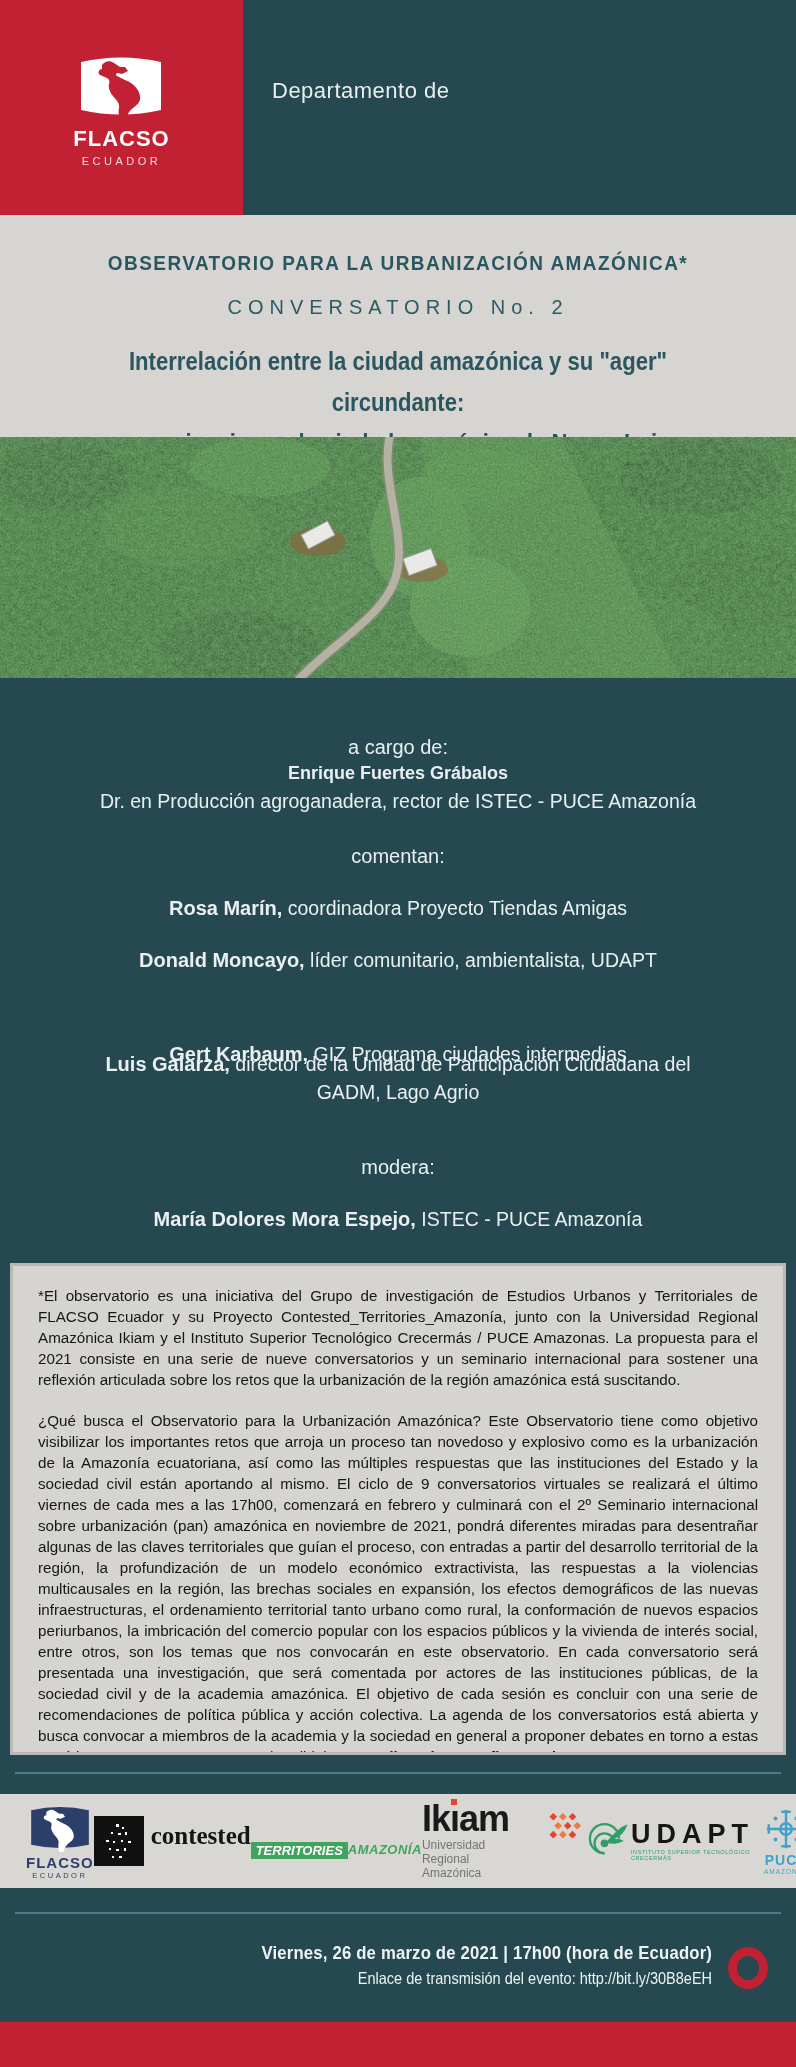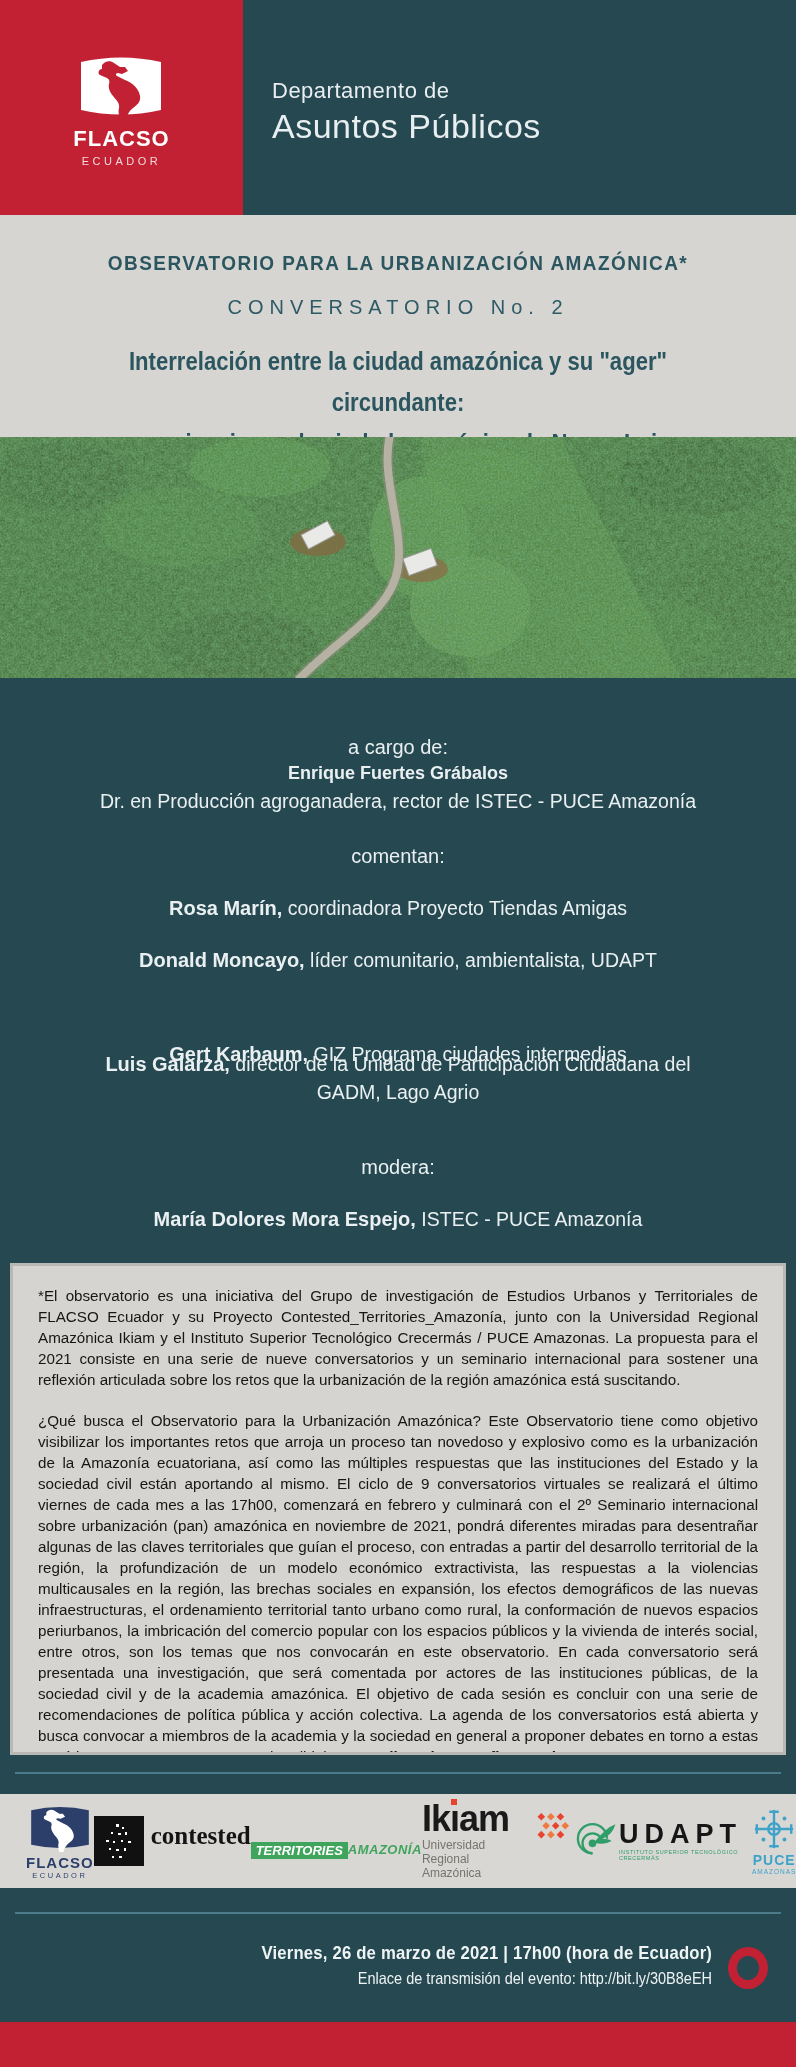--- a/index.html
+++ b/index.html
@@ -58,21 +58,21 @@
   .lg{display:flex;align-items:center;}
   .lg-col{display:flex;flex-direction:column;align-items:center;}
   .flacso2-name{color:#2c3f6a;font-weight:700;font-size:15px;letter-spacing:1px;margin-top:2px;}
   .flacso2-sub{color:#2c3f6a;font-size:7.5px;letter-spacing:2.5px;}
   .contested{gap:7px;}
   .ct-col{display:flex;flex-direction:row;}
   .ct-word1{font-family:"Liberation Serif",serif;font-weight:700;font-size:25px;color:#141414;line-height:24px;}
   .ct-row{display:flex;align-items:flex-start;gap:0;margin-top:18px;}
   .ct-word2{background:#3fa45c;color:#fff;font-style:italic;font-weight:700;font-size:13px;padding:1px 5px;}
   .ct-word3{color:#3fa45c;font-style:italic;font-weight:700;font-size:13px;letter-spacing:.5px;}
-  .ikiam{gap:4px;align-items:flex-start;}
+  .ikiam{gap:16px;align-items:flex-start;}
   .ik-col{display:flex;flex-direction:column;}
   .ik-name{font-weight:700;font-size:36px;line-height:32px;color:#1a1a1a;letter-spacing:-1px;}
   .ik-i{position:relative;}
   .ik-i::after{content:"";position:absolute;left:1px;top:1px;width:6px;height:6px;background:#e8432d;}
   .ik-sub{font-size:12px;color:#75756f;margin-top:3px;}
   .istec{gap:2px;}
   .is-col{display:flex;flex-direction:column;}
   .is-name{font-weight:700;font-size:27px;letter-spacing:6px;color:#161616;line-height:26px;}
   .is-sub{font-size:5.5px;color:#2f9e68;letter-spacing:.6px;margin-top:2px;}
   .puce-name{color:#3fa3c9;font-weight:700;font-size:14px;letter-spacing:1px;margin-top:1px;}
@@ -110,21 +110,20 @@
   <div class="header">
     <div class="header-red">
       <svg class="flacso-mark mark-red" viewBox="0 0 86 68">
         <use href="#flacso-mark-sym"></use>
       </svg>
       <div class="flacso-name">FLACSO</div>
       <div class="flacso-sub">ECUADOR</div>
     </div>
     <div class="header-dept">
       <div class="dept1">Departamento de</div>
-      <div class="dept2">Asuntos Públicos</div>
     </div>
   </div>
 
   <div class="titleband">
     <div class="kicker">OBSERVATORIO PARA LA URBANIZACIÓN AMAZÓNICA*</div>
     <div class="series">CONVERSATORIO No. 2</div>
     <div class="headline">
       <div>Interrelación entre la ciudad amazónica y su "ager" circundante:</div>
       <div>experiencias en la ciudad amazónica de Nueva Loja</div>
     </div>

